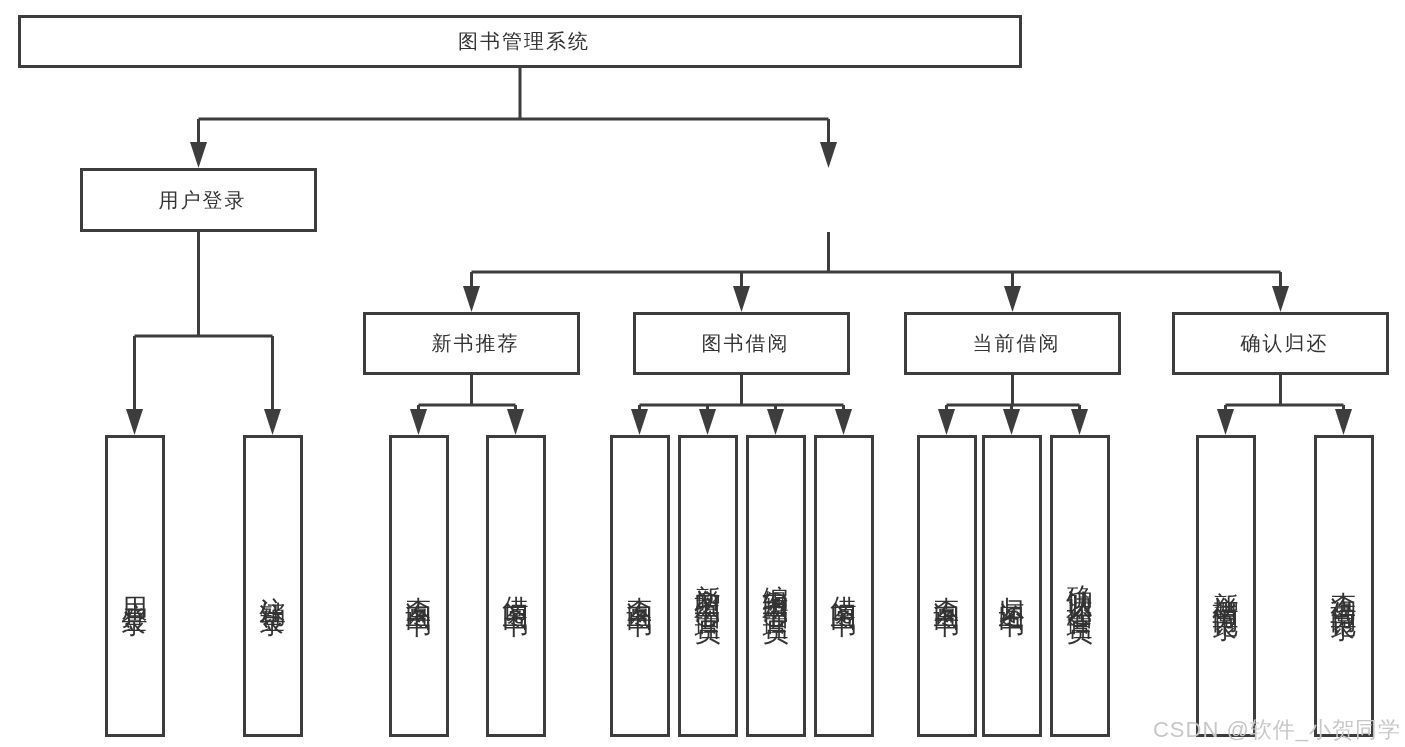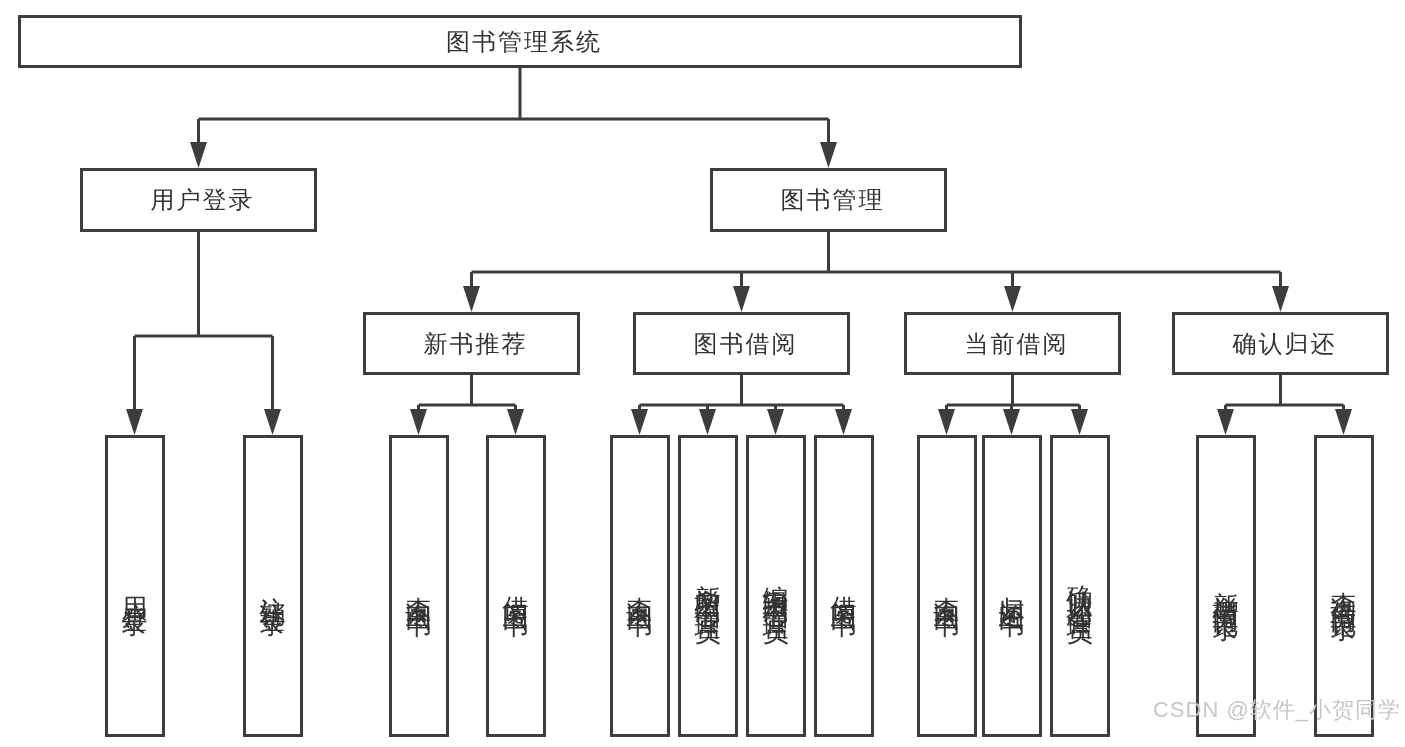--- a/index.html
+++ b/index.html
@@ -20,37 +20,37 @@
   svg.connectors path{stroke:var(--line);stroke-width:3;fill:none;}
   svg.connectors polygon{fill:var(--line);stroke:none;}
   .node{
     position:absolute;
     box-sizing:border-box;
     background:#fff;
     border:3px solid var(--line);
     display:flex;align-items:center;justify-content:center;
     color:var(--text);
   }
-  .hbox{font-size:24px;letter-spacing:2px;padding-left:8px;}
+  .hbox{font-size:20px;letter-spacing:2px;padding-left:8px;}
   .root{left:18px;top:15px;width:1004px;height:53px;}
   .l2{top:168px;width:237px;height:64px;}
   .l3{top:312px;width:217px;height:63px;}
   .leaf{top:435px;width:60px;height:302px;}
   .leaf span{
     writing-mode:vertical-rl;
     text-orientation:mixed;
     font-size:26px;
     line-height:1;
     letter-spacing:5px;
     white-space:nowrap;
     color:var(--text);
   }
   .watermark{
     position:absolute;
-    right:4px;bottom:22px;
+    right:4px;bottom:2px;
     font-size:22px;
     color:var(--wm);
     letter-spacing:1px;
     pointer-events:none;
   }
 </style>
 </head>
 <body>
 
 <div class="canvas">
@@ -86,23 +86,20 @@
       <polygon points="1335,409 1352,409 1343.5,435"></polygon>
     </g>
   </svg>
 
   <div class="node hbox root">
     <span>图书管理系统</span>
   </div>
 
   <div class="node hbox l2" style="left:80px;">
     <span>用户登录</span>
-  </div>
-  <div class="node hbox l2" style="left:710px;">
-    <span>图书管理</span>
   </div>
 
   <div class="node hbox l3" style="left:633px;">
     <span>图书借阅</span>
   </div>
   <div class="node hbox l3" style="left:363px;">
     <span>新书推荐</span>
   </div>
   <div class="node hbox l3" style="left:904px;text-align:right;">
     <span>当前借阅</span>

